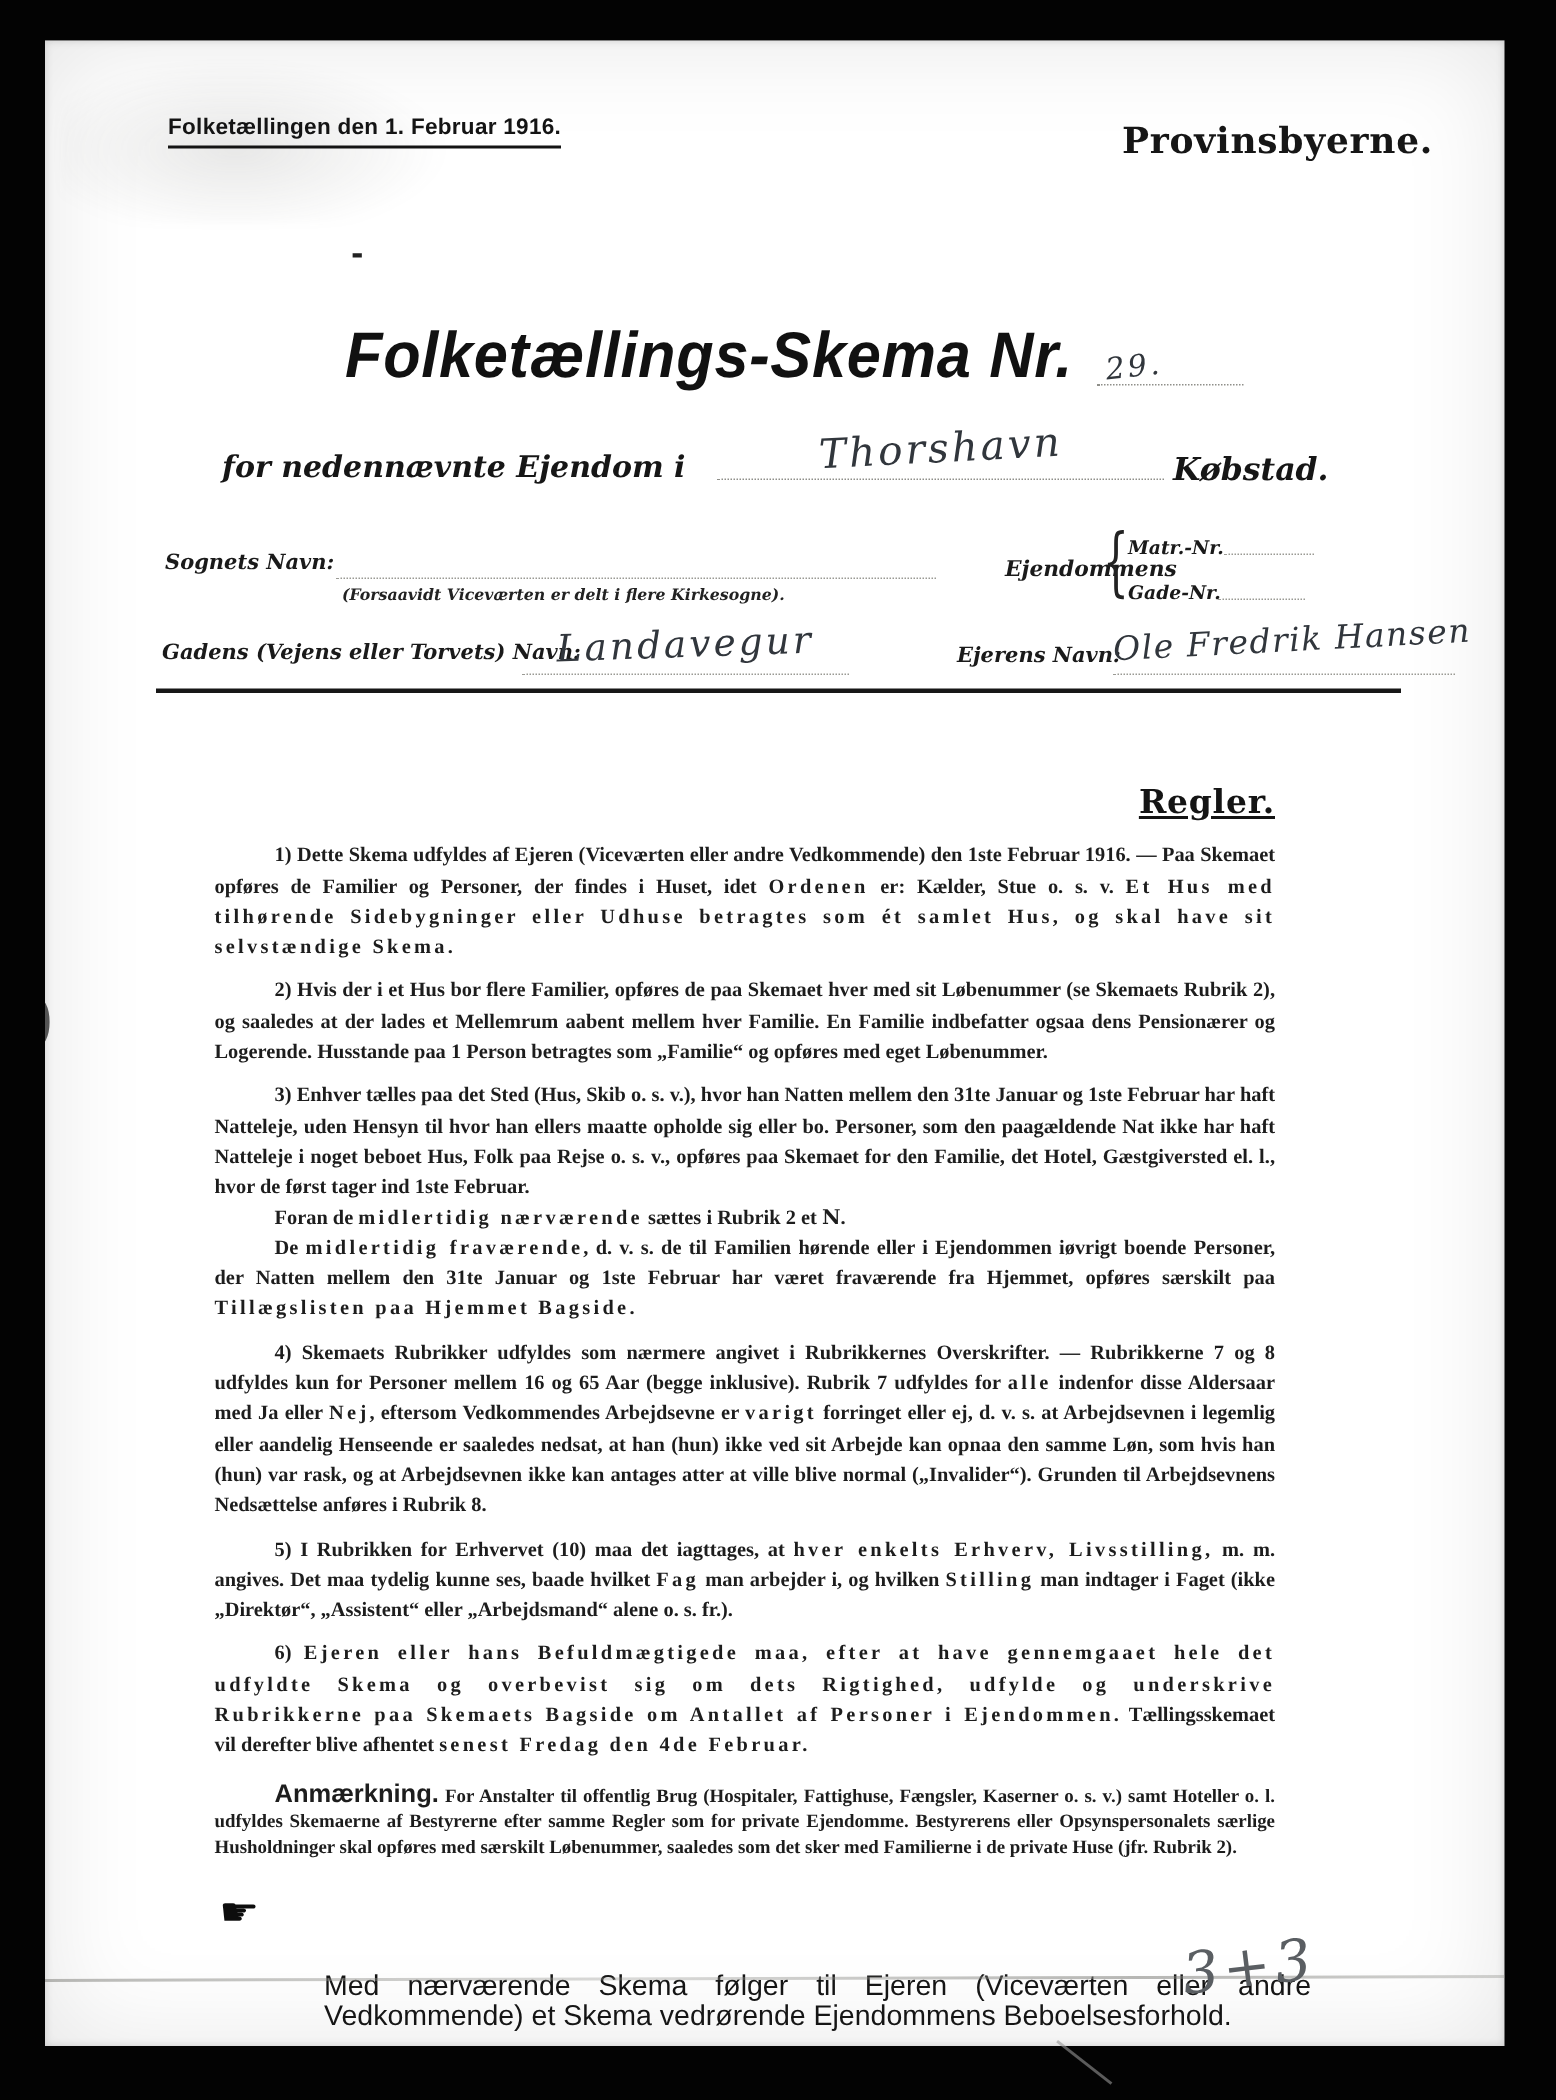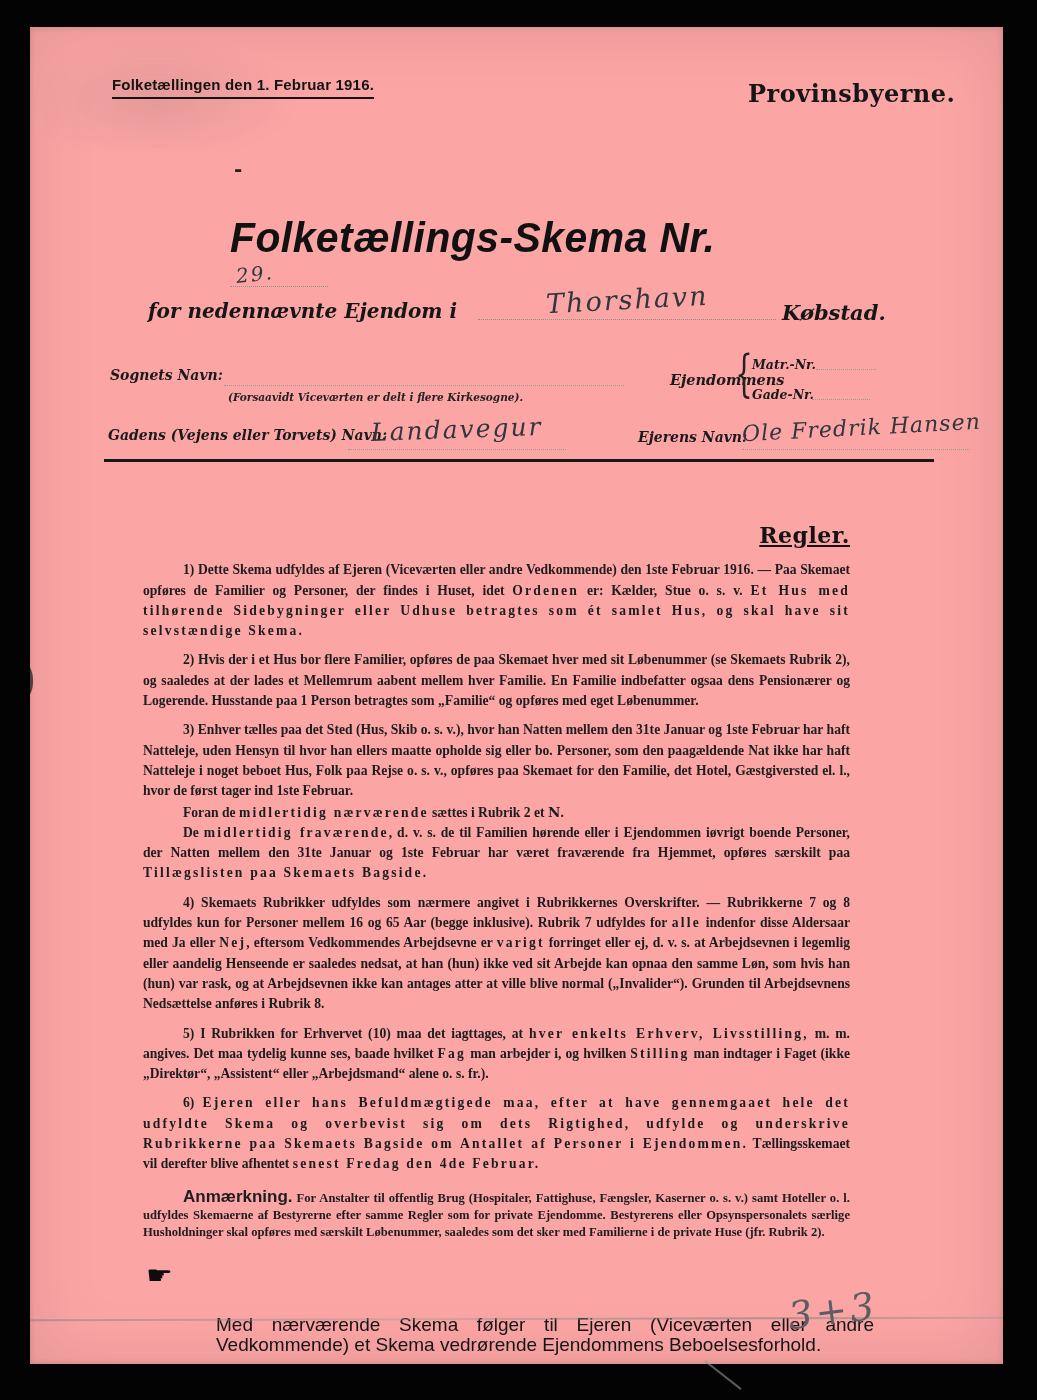--- a/index.html
+++ b/index.html
@@ -5,21 +5,21 @@
   html,body{margin:0;padding:0;}
   body{
     width:1037px;height:1400px;
     background:#030303;
     position:relative;
     overflow:hidden;
     font-family:"Liberation Serif", serif;
   }
   .paper{
     position:absolute;left:30px;top:27px;width:973px;height:1337px;
-    background:#fca5a5;
+    background:#ffffff;
     box-shadow:inset 0 0 70px rgba(0,0,0,0.10), inset 0 0 6px rgba(0,0,0,0.15);
     overflow:hidden;
   }
   
   .hdr-left{
     position:absolute;left:82px;top:49px;
     font-family:"Liberation Sans", sans-serif;
     font-weight:bold;font-size:15px;letter-spacing:0.2px;color:#141414;
     border-bottom:2.5px solid #141414;padding-bottom:4px;
   }
@@ -28,21 +28,21 @@
     font-family:"DejaVu Serif", serif;
     font-weight:bold;font-size:24px;color:#161616;letter-spacing:0.5px;margin-left:26px;
   }
   .stray-dash{
     position:absolute;left:204px;top:130px;
     font-family:"DejaVu Sans", sans-serif;font-weight:bold;font-size:20px;color:#222;
   }
   
   .title-row{
     position:absolute;left:200px;top:186px;width:640px;
-    display:flex;align-items:baseline;white-space:nowrap;flex-direction:column;
+    display:flex;align-items:baseline;white-space:nowrap;
   }
   .title-main{
     font-family:"Liberation Sans", sans-serif;
     font-style:italic;font-weight:bold;
     font-size:43px;color:#111;
     transform:scaleX(0.95);transform-origin:left bottom;
     letter-spacing:0.5px;
   }
   .title-number-wrap{
     margin-left:-10px;width:92px;
@@ -214,21 +214,21 @@
     <div>
         <div class="rule-para">
           <p class="rule-part"><span>1) Dette Skema udfyldes af Ejeren (Viceværten eller andre Vedkommende) den 1ste Februar 1916. — Paa Skemaet opføres de Familier og Personer, der findes i Huset, idet </span><span class="sp">Ordenen</span><span> er: Kælder, Stue o. s. v. </span><span class="sp">Et Hus med tilhørende Sidebygninger eller Udhuse betragtes som ét samlet Hus, og skal have sit selvstændige Skema.</span></p>
         </div>
         <div class="rule-para">
           <p class="rule-part"><span>2) Hvis der i et Hus bor flere Familier, opføres de paa Skemaet hver med sit Løbenummer (se Skemaets Rubrik 2), og saaledes at der lades et Mellemrum aabent mellem hver Familie. En Familie indbefatter ogsaa dens Pensionærer og Logerende. Husstande paa 1 Person betragtes som „Familie“ og opføres med eget Løbenummer.</span></p>
         </div>
         <div class="rule-para">
           <p class="rule-part"><span>3) Enhver tælles paa det Sted (Hus, Skib o. s. v.), hvor han Natten mellem den 31te Januar og 1ste Februar har haft Natteleje, uden Hensyn til hvor han ellers maatte opholde sig eller bo. Personer, som den paagældende Nat ikke har haft Natteleje i noget beboet Hus, Folk paa Rejse o. s. v., opføres paa Skemaet for den Familie, det Hotel, Gæstgiversted el. l., hvor de først tager ind 1ste Februar.</span></p>
           <p class="rule-part"><span>Foran de </span><span class="sp">midlertidig nærværende</span><span> sættes i Rubrik 2 et </span><span class="bd">N</span><span>.</span></p>
-          <p class="rule-part"><span>De </span><span class="sp">midlertidig fraværende</span><span>, d. v. s. de til Familien hørende eller i Ejendommen iøvrigt boende Personer, der Natten mellem den 31te Januar og 1ste Februar har været fraværende fra Hjemmet, opføres særskilt paa </span><span class="sp">Tillægslisten paa Skemaets Bagside</span><span>.</span></p>
+          <p class="rule-part"><span>De </span><span class="sp">midlertidig fraværende</span><span>, d. v. s. de til Familien hørende eller i Ejendommen iøvrigt boende Personer, der Natten mellem den 31te Januar og 1ste Februar har været fraværende fra Hjemmet, opføres særskilt paa </span><span class="sp">Tillægslisten paa Hjemmet Bagside</span><span>.</span></p>
         </div>
         <div class="rule-para">
           <p class="rule-part"><span>4) Skemaets Rubrikker udfyldes som nærmere angivet i Rubrikkernes Overskrifter. — Rubrikkerne 7 og 8 udfyldes kun for Personer mellem 16 og 65 Aar (begge inklusive). Rubrik 7 udfyldes for </span><span class="sp">alle</span><span> indenfor disse Aldersaar med Ja eller </span><span class="sp">Nej</span><span>, eftersom Vedkommendes Arbejdsevne er </span><span class="sp">varigt</span><span> forringet eller ej, d. v. s. at Arbejdsevnen i legemlig eller aandelig Henseende er saaledes nedsat, at han (hun) ikke ved sit Arbejde kan opnaa den samme Løn, som hvis han (hun) var rask, og at Arbejdsevnen ikke kan antages atter at ville blive normal („Invalider“). Grunden til Arbejdsevnens Nedsættelse anføres i Rubrik 8.</span></p>
         </div>
         <div class="rule-para">
           <p class="rule-part"><span>5) I Rubrikken for Erhvervet (10) maa det iagttages, at </span><span class="sp">hver enkelts Erhverv, Livsstilling,</span><span> m. m. angives. Det maa tydelig kunne ses, baade hvilket </span><span class="sp">Fag</span><span> man arbejder i, og hvilken </span><span class="sp">Stilling</span><span> man indtager i Faget (ikke „Direktør“, „Assistent“ eller „Arbejdsmand“ alene o. s. fr.).</span></p>
         </div>
         <div class="rule-para">
           <p class="rule-part"><span>6) </span><span class="sp">Ejeren eller hans Befuldmægtigede maa, efter at have gennemgaaet hele det udfyldte Skema og overbevist sig om dets Rigtighed, udfylde og underskrive Rubrikkerne paa Skemaets Bagside om Antallet af Personer i Ejendommen.</span><span> Tællingsskemaet vil derefter blive afhentet </span><span class="sp">senest Fredag den 4de Februar.</span></p>
         </div>

